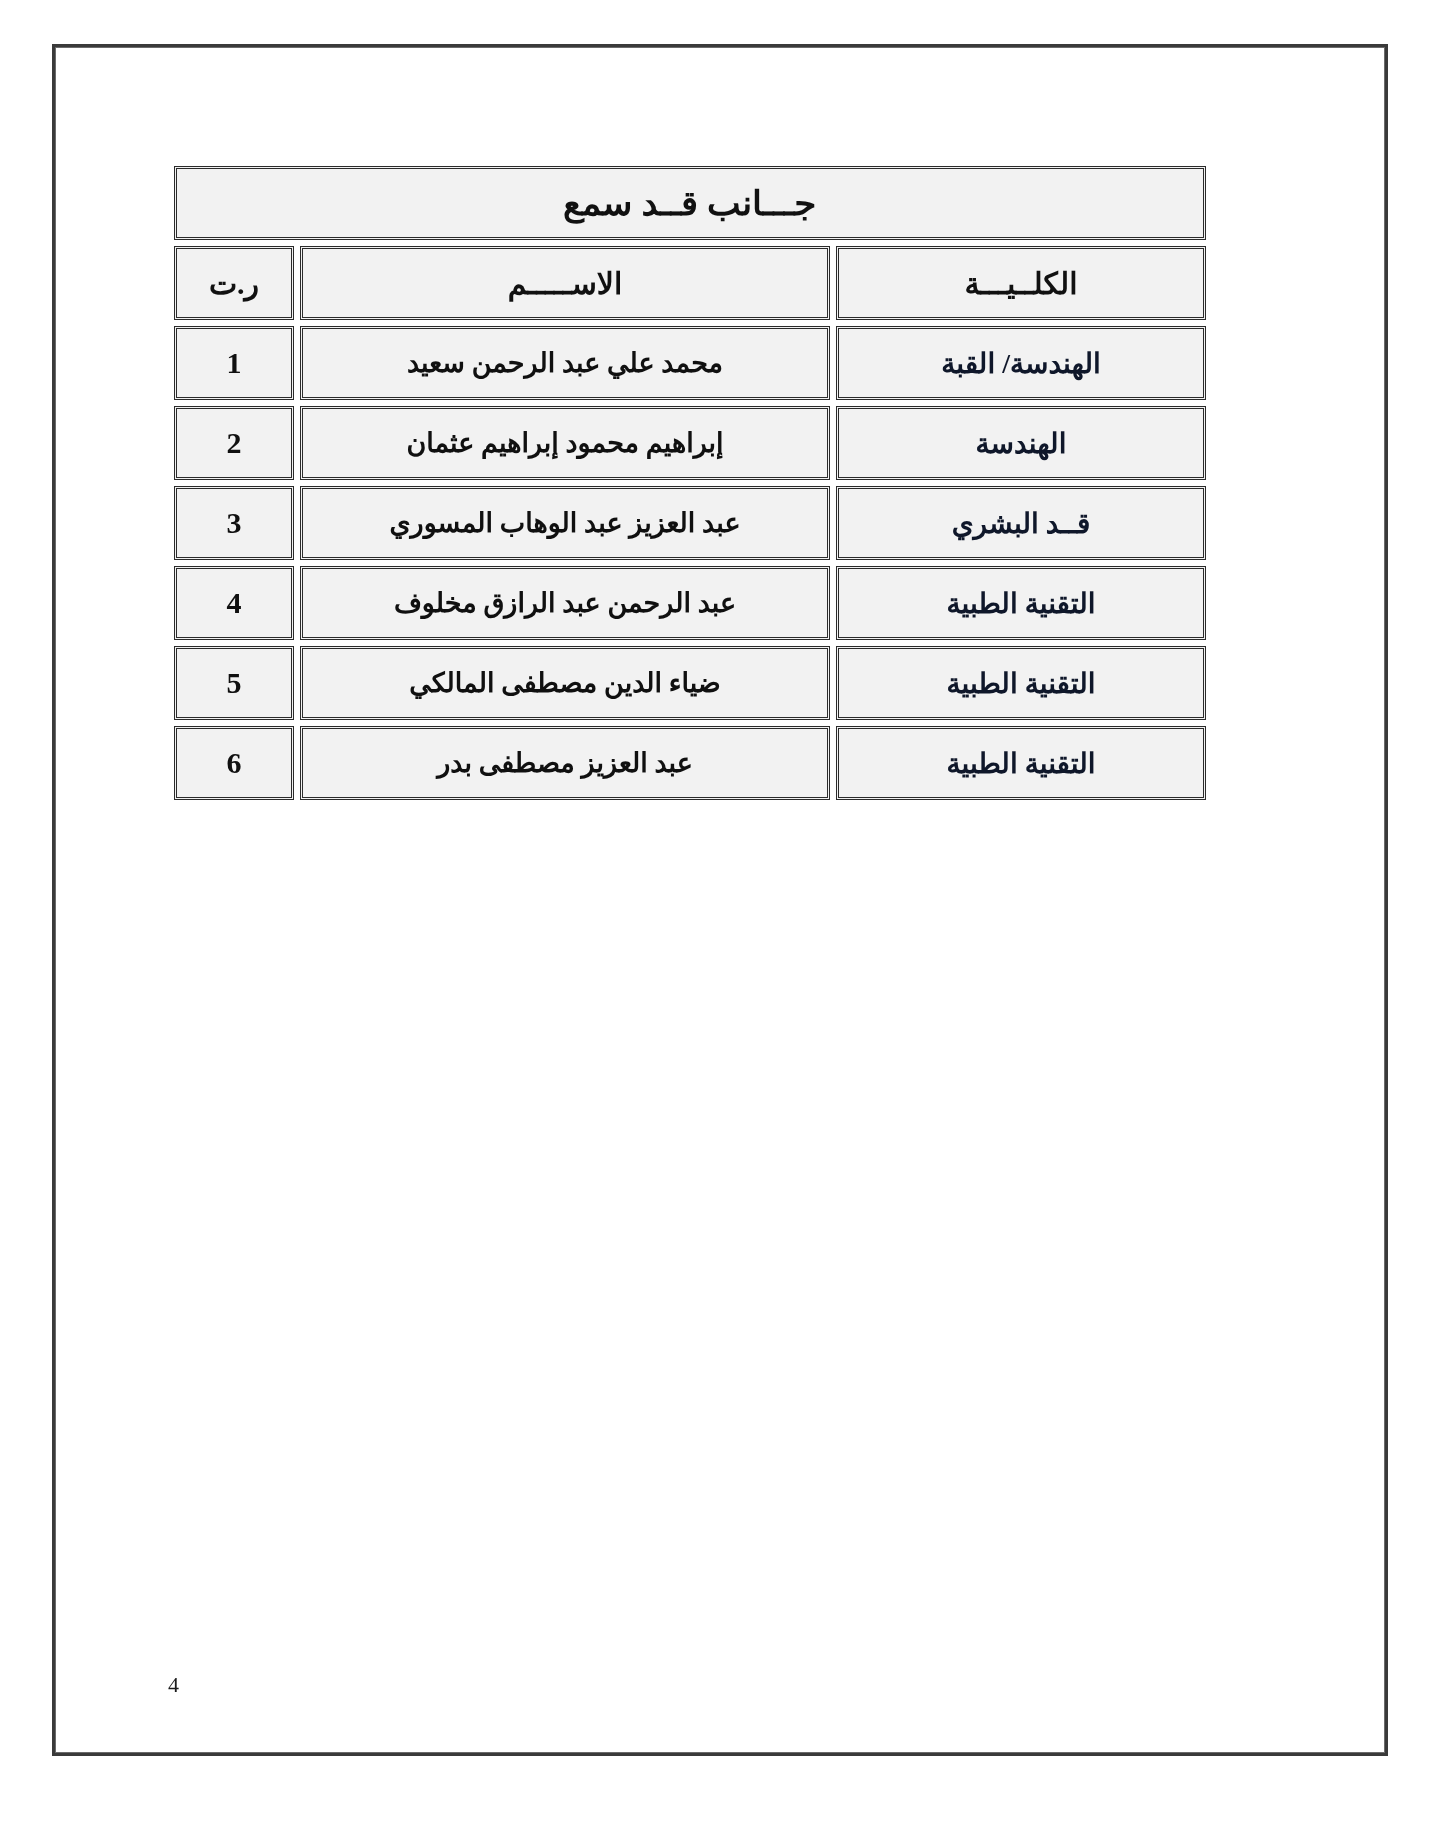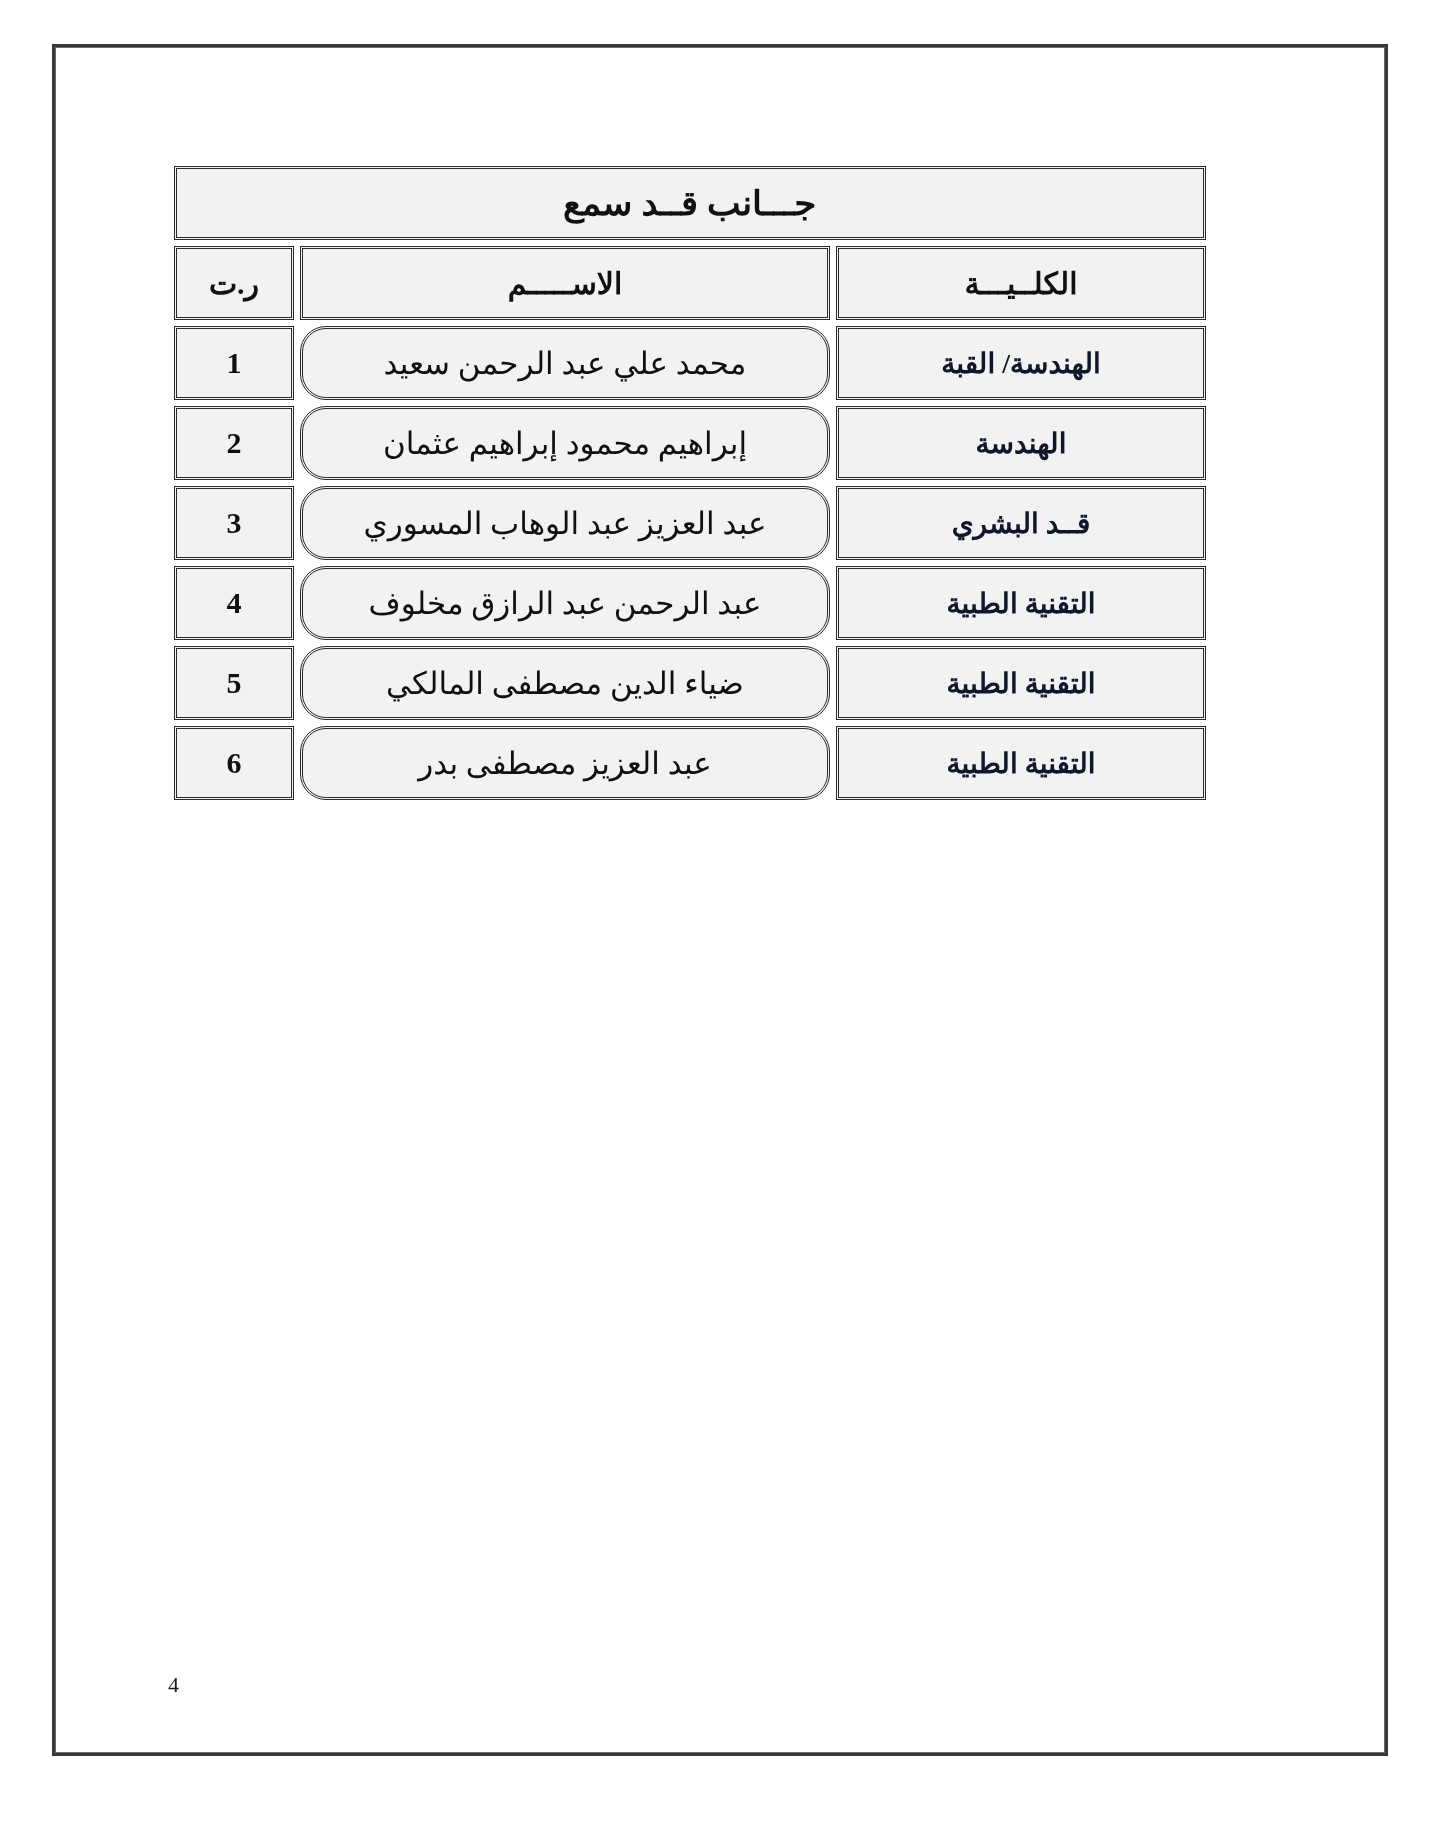--- a/index.html
+++ b/index.html
@@ -76,24 +76,23 @@
     font-size: 30px;
     font-weight: 700;
     color: #111;
     height: 84px;
   }
   .head-cell .head-text {
     display: inline-block;
     letter-spacing: 1px;
   }
   .name-cell {
-    font-size: 31px;
+    font-size: 27px;
     color: #101010;
-    font-weight: 400;
-    border-radius: 26px;
+    font-weight: 700;
   }
   .college-cell {
     font-size: 28px;
     color: #0f172a;
     font-weight: 600;
   }
   .num-cell {
     font-size: 30px;
     color: #101010;
     font-weight: 600;

